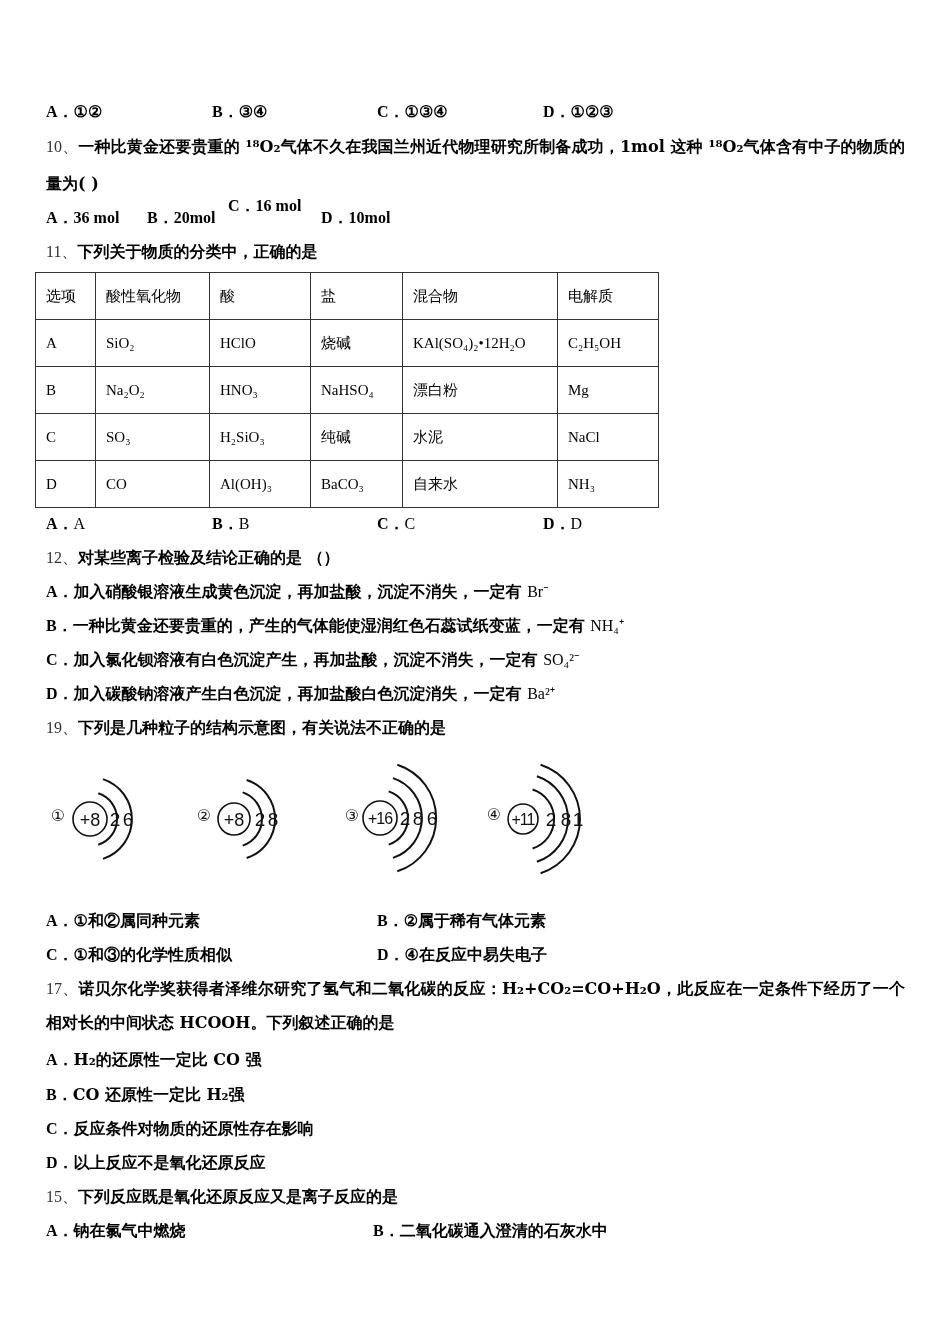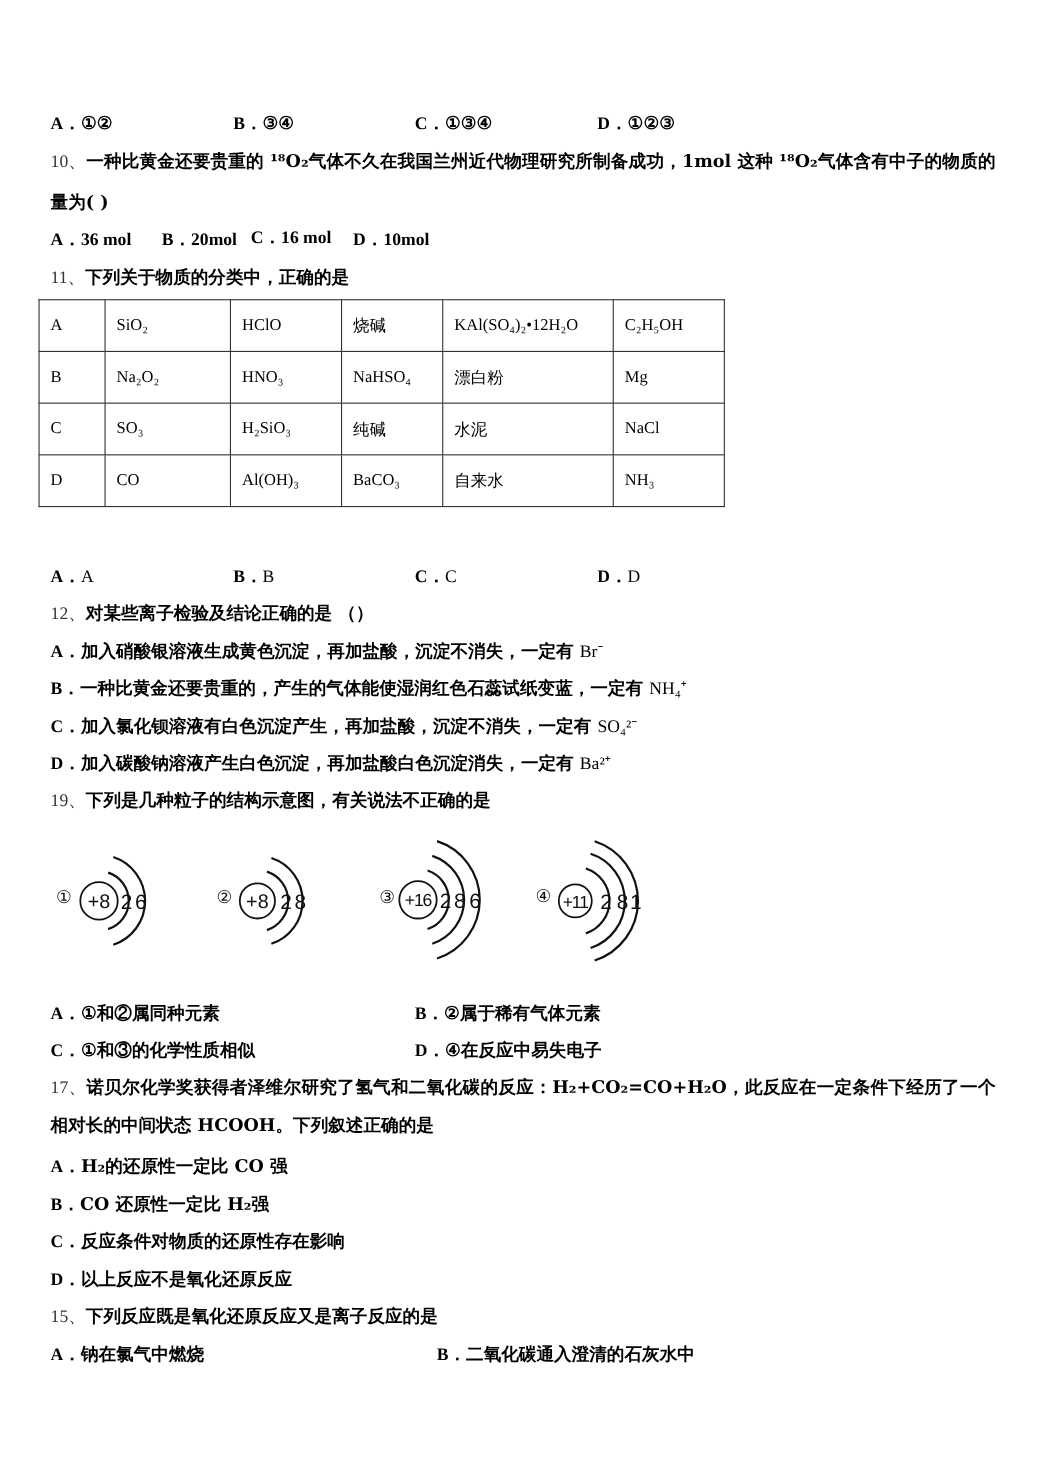--- a/index.html
+++ b/index.html
@@ -26,35 +26,43 @@
 
 <div class="opt" style="left:46px;top:102px"><span class="lbl">A．</span><span>①②</span></div>
 <div class="opt" style="left:212px;top:102px"><span class="lbl">B．</span><span>③④</span></div>
 <div class="opt" style="left:377px;top:102px"><span class="lbl">C．</span><span>①③④</span></div>
 <div class="opt" style="left:543px;top:102px"><span class="lbl">D．</span><span>①②③</span></div>
 
 <div class="ln just" style="top:137px"><span class="qn">10、</span><span>一种比黄金还要贵重的 ¹⁸O₂气体不久在我国兰州近代物理研究所制备成功，1mol 这种 ¹⁸O₂气体含有中子的物质的</span></div>
 <div class="ln" style="top:174px">量为(   )</div>
 <div class="opt" style="left:46px;top:208px"><span class="lbl">A．</span><span class="lbl">36 mol</span></div>
 <div class="opt" style="left:147px;top:208px"><span class="lbl">B．</span><span class="lbl">20mol</span></div>
-<div class="opt" style="left:228px;top:206px"><span class="lbl">C．</span><span class="lbl">16 mol</span></div>
+<div class="opt" style="left:228px;top:196px"><span class="lbl">C．</span><span class="lbl">16 mol</span></div>
 <div class="opt" style="left:321px;top:208px"><span class="lbl">D．</span><span class="lbl">10mol</span></div>
 
 <div class="ln" style="top:242px"><span class="qn">11、</span><span>下列关于物质的分类中，正确的是</span></div>
 
 <table class="cls">
   <colgroup>
       <col style="width:60px">
       <col style="width:114px">
       <col style="width:101px">
       <col style="width:92px">
       <col style="width:155px">
       <col style="width:101px">
     </colgroup>
   <tbody>
+      <tr>
+    <td>选项</td>
+    <td>酸性氧化物</td>
+    <td>酸</td>
+    <td>盐</td>
+    <td>混合物</td>
+    <td>电解质</td>
+  </tr>
   <tr>
     <td>A</td>
     <td>SiO₂</td>
     <td>HClO</td>
     <td>烧碱</td>
     <td>KAl(SO₄)₂•12H₂O</td>
     <td>C₂H₅OH</td>
   </tr>
   <tr>
     <td>B</td>
@@ -150,13 +158,13 @@
 
 <div class="ln just" style="top:979px"><span class="qn">17、</span><span>诺贝尔化学奖获得者泽维尔研究了氢气和二氧化碳的反应：H₂+CO₂=CO+H₂O，此反应在一定条件下经历了一个</span></div>
 <div class="ln" style="top:1013px">相对长的中间状态 HCOOH。下列叙述正确的是</div>
 <div class="ln" style="top:1050px"><span class="lbl">A．</span><span>H₂的还原性一定比 CO 强</span></div>
 <div class="ln" style="top:1085px"><span class="lbl">B．</span><span>CO 还原性一定比 H₂强</span></div>
 <div class="ln" style="top:1119px"><span class="lbl">C．</span><span>反应条件对物质的还原性存在影响</span></div>
 <div class="ln" style="top:1153px"><span class="lbl">D．</span><span>以上反应不是氧化还原反应</span></div>
 
 <div class="ln" style="top:1187px"><span class="qn">15、</span><span>下列反应既是氧化还原反应又是离子反应的是</span></div>
 <div class="opt" style="left:46px;top:1221px"><span class="lbl">A．</span><span>钠在氯气中燃烧</span></div>
-<div class="opt" style="left:397px;top:1221px"><span class="lbl">B．</span><span>二氧化碳通入澄清的石灰水中</span></div>
+<div class="opt" style="left:373px;top:1221px"><span class="lbl">B．</span><span>二氧化碳通入澄清的石灰水中</span></div>
 
 </body></html>

